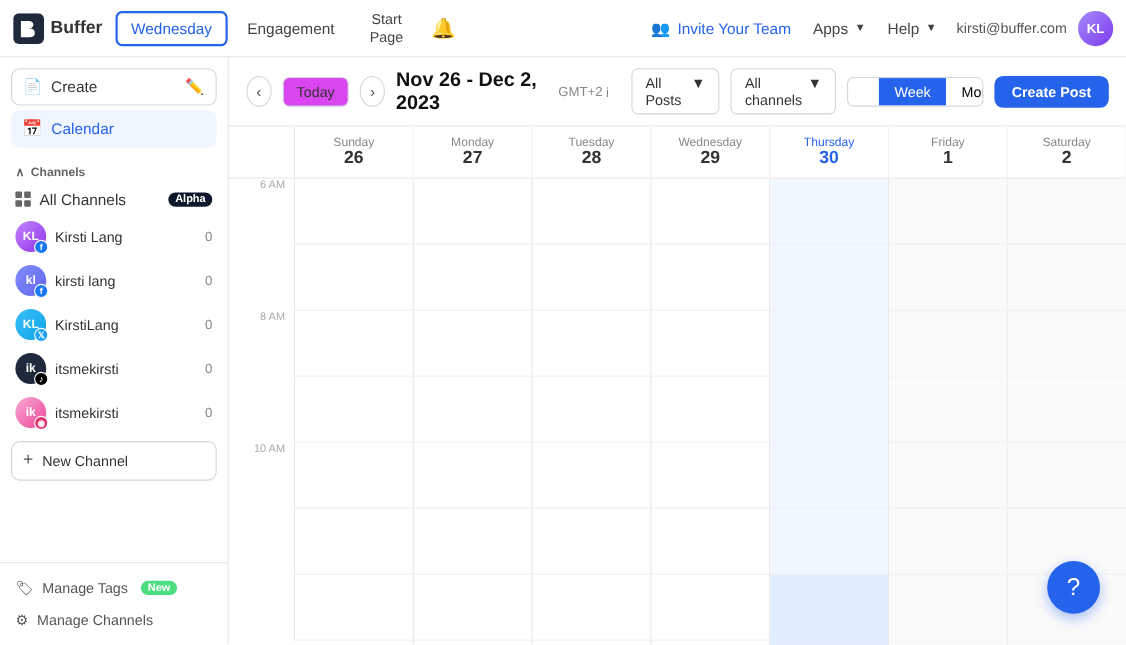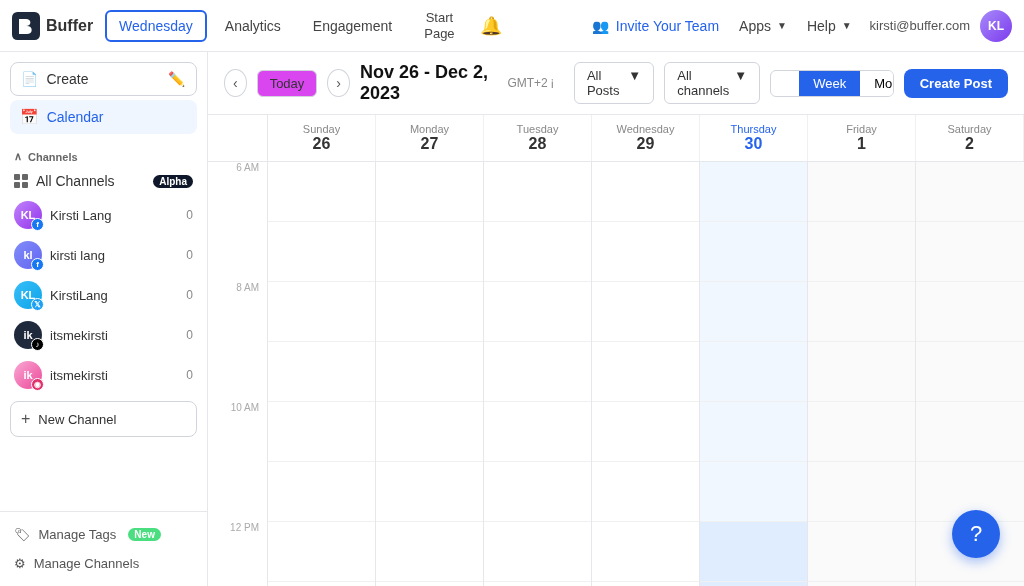--- a/index.html
+++ b/index.html
@@ -124,21 +124,20 @@
 <div class="topnav">
   <div class="topnav-logo">
     <svg viewBox="0 0 32 32" fill="none" xmlns="http://www.w3.org/2000/svg">
       <rect width="32" height="32" rx="6" fill="#1e293b"></rect>
       <path d="M8 8h8c3 0 5 1.5 5 4s-2 4-5 4H8V8zm0 8h9c3.5 0 5.5 1.5 5.5 4.5S20.5 25 17 25H8V16z" fill="white"></path>
     </svg>
     <span>Buffer</span>
   </div>
 
   <div class="topnav-item active">Wednesday</div>
-  <div class="topnav-item">Analytics</div>
   <div class="topnav-item">Engagement</div>
   <div class="topnav-item start-page-item" style="line-height:1.2;font-size:13px;">Start<br>Page</div>
 
   <div class="bell-icon">🔔</div>
 
   <div class="topnav-spacer"></div>
 
   <div class="topnav-invite">
     <span>👥</span>
     <span>Invite Your Team</span>
@@ -338,21 +337,20 @@
 
       <div class="cal-body">
 
         <div class="cal-time-col">
           <div class="cal-time-slot">6 AM</div>
           <div class="cal-time-slot"></div>
           <div class="cal-time-slot">8 AM</div>
           <div class="cal-time-slot"></div>
           <div class="cal-time-slot">10 AM</div>
           <div class="cal-time-slot"></div>
-          <div class="cal-time-slot">12 PM</div>
           <div class="cal-time-slot"></div>
         </div>
 
         <div class="cal-day-col">
           <div class="cal-cell"></div>
             <div class="cal-cell"></div>
             <div class="cal-cell"></div>
             <div class="cal-cell"></div>
             <div class="cal-cell"></div>
             <div class="cal-cell"></div>

